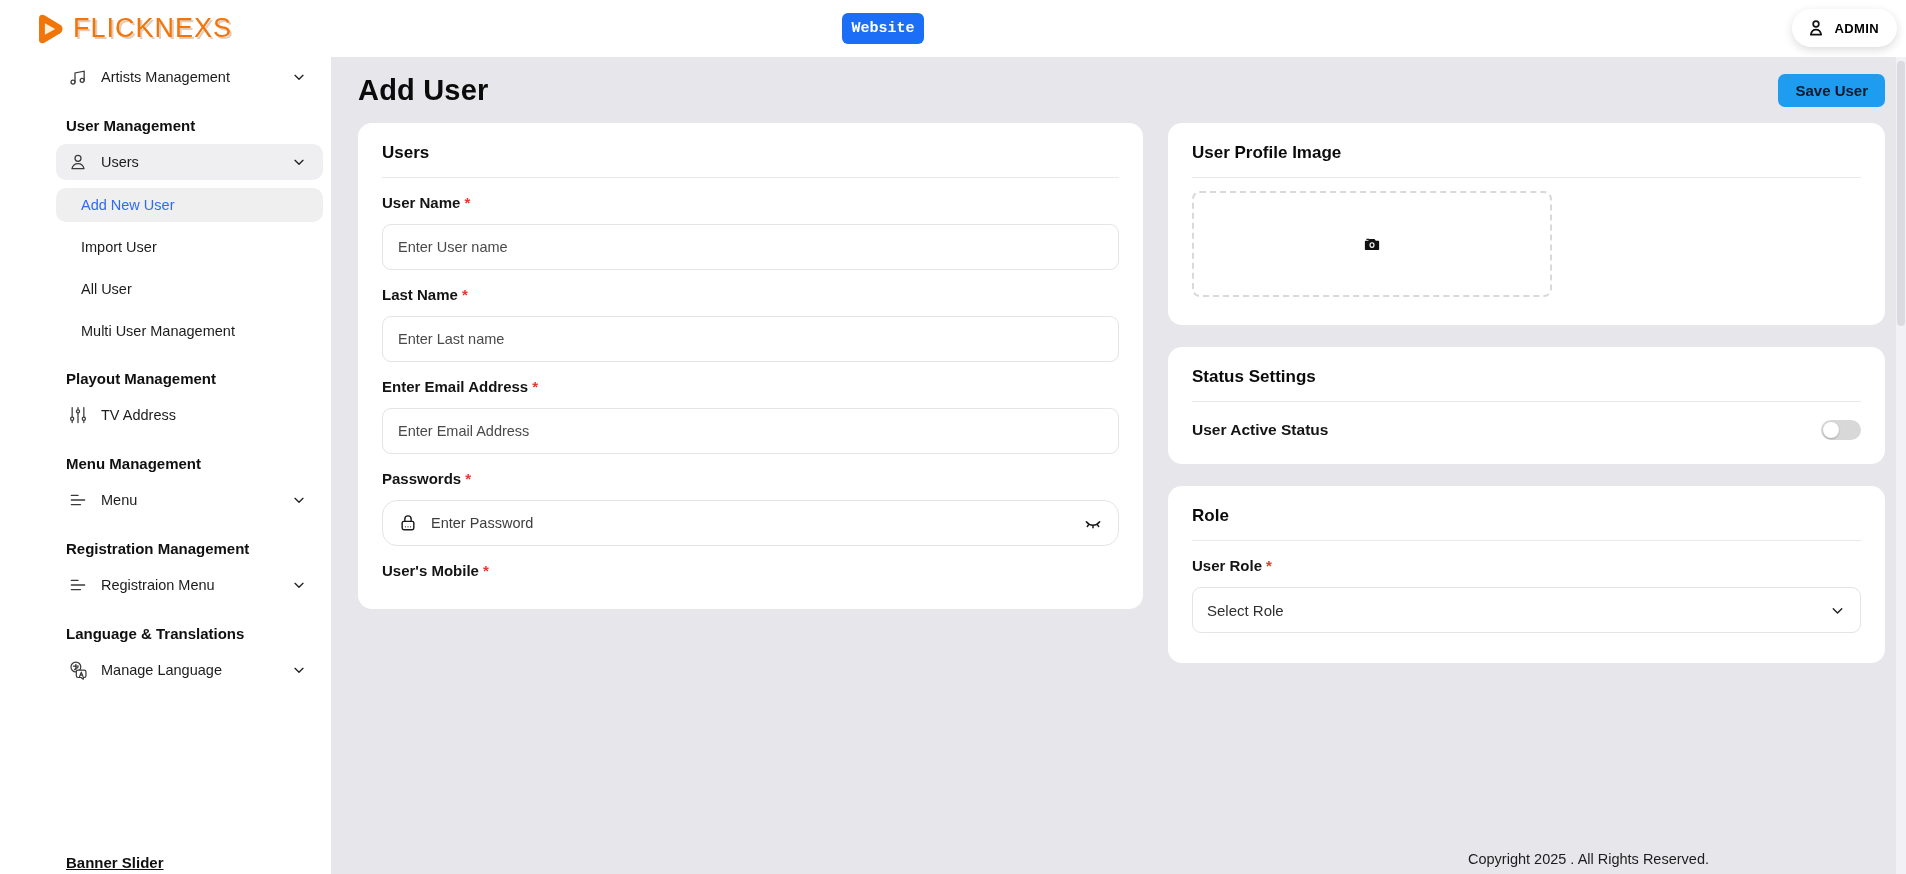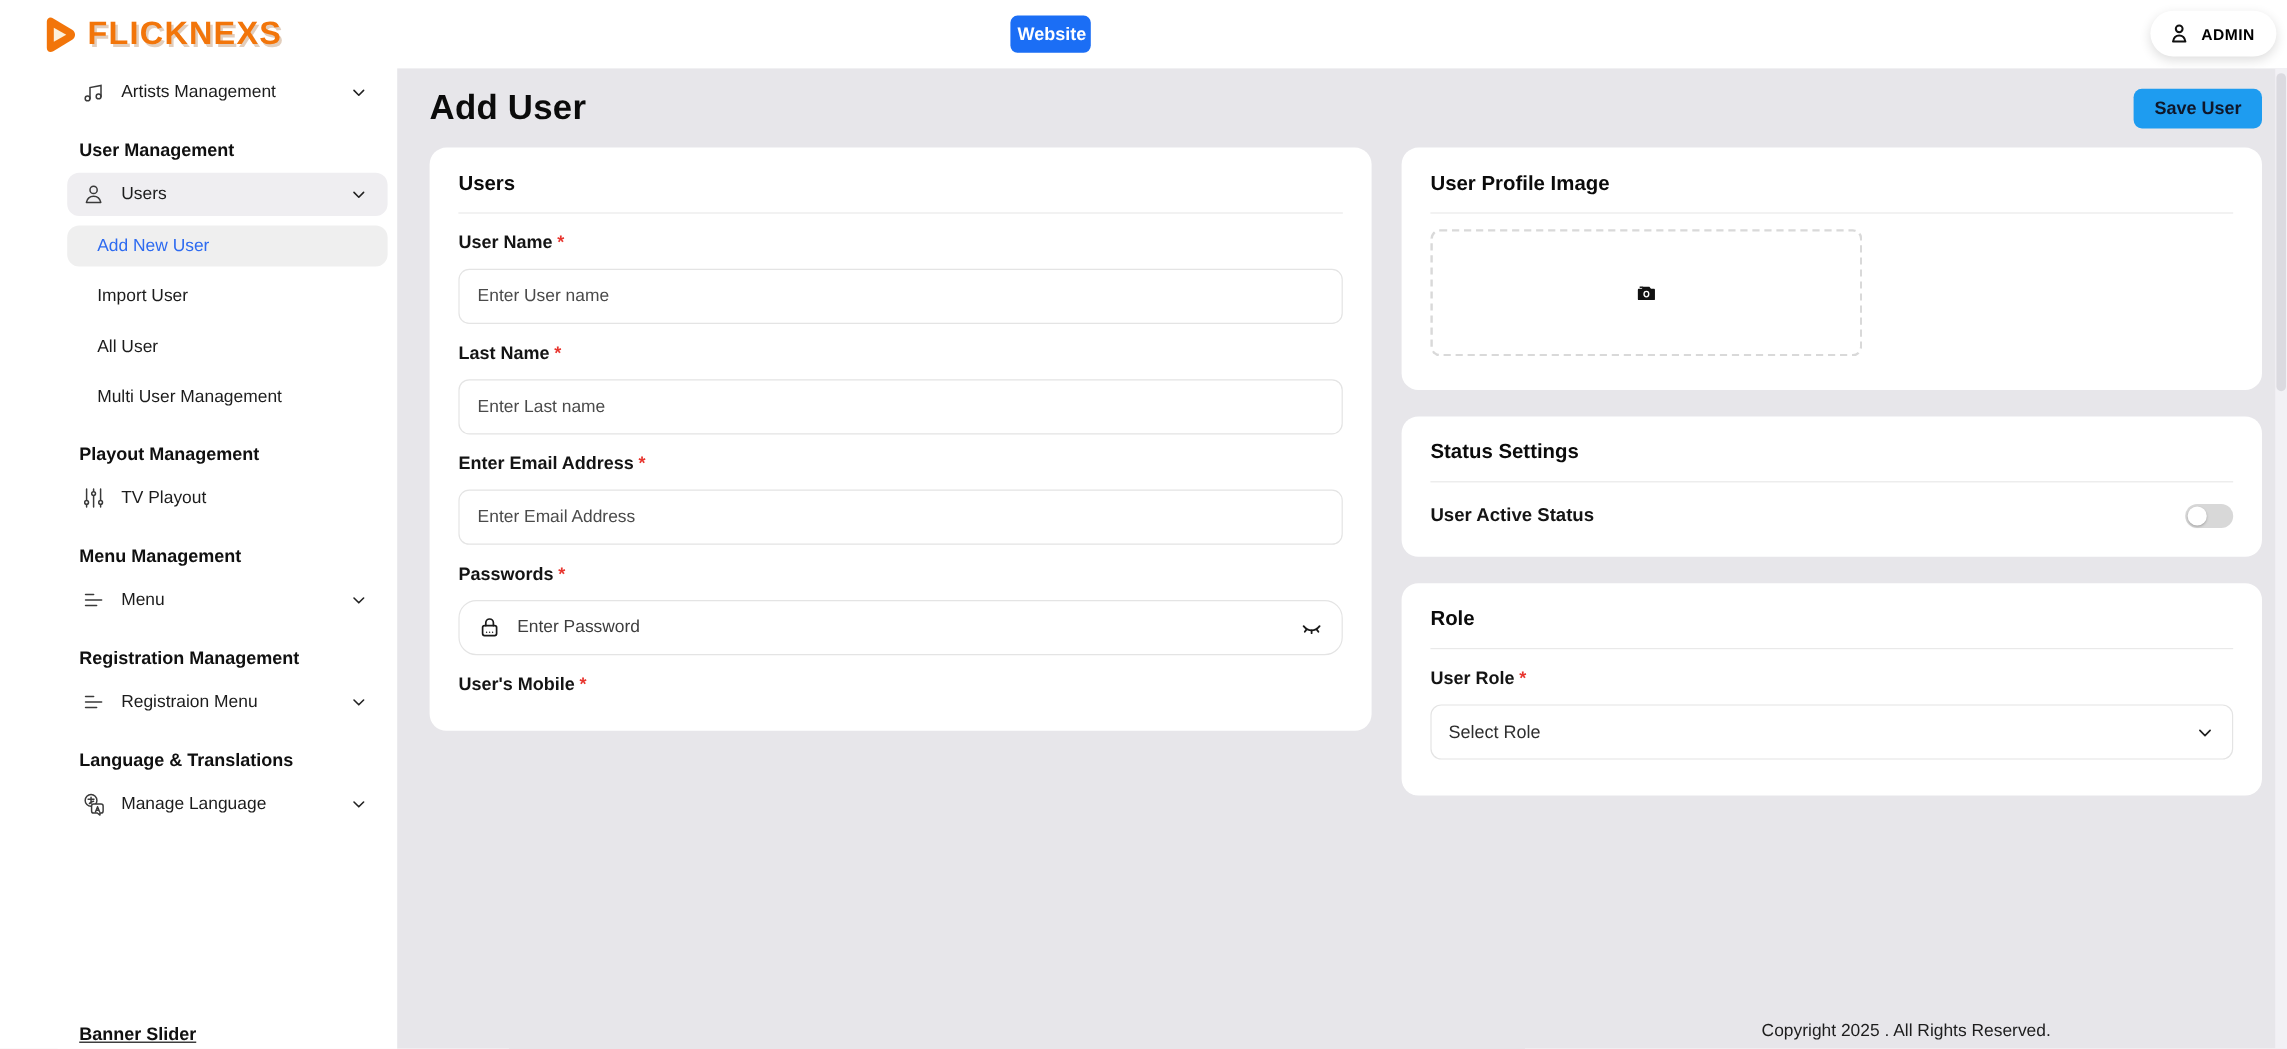--- a/index.html
+++ b/index.html
@@ -7,27 +7,27 @@
   body {
     width:1906px; height:874px; overflow:hidden; background:#fff;
     font-family:"Liberation Sans", sans-serif; color:#151515;
   }
   .app { width:1906px; height:874px; position:relative; }
 
   
   .topbar { height:57px; background:#fff; position:relative; display:flex; align-items:center; }
   .logo { margin-left:30px; display:flex; align-items:center; gap:7px; cursor:pointer; }
   .logo-text {
-    font-size:27px; font-weight:700; color:#f2750a; letter-spacing:1px;
+    font-size:27px; font-weight:400; color:#f2750a; letter-spacing:1px;
     text-shadow:2px 2px 0 rgba(150,75,10,0.28);
   }
   .website-btn {
-    position:absolute; left:842px; top:13px; width:67px; height:31px;
+    position:absolute; left:842px; top:13px; width:82px; height:31px;
     background:#1b6ef5; color:#fff; font-weight:700; font-size:15px;
-    border:none; border-radius:6px; font-family:Liberation Sans, sans-serif; cursor:pointer;
+    border:none; border-radius:6px; font-family:Liberation Mono, monospace; cursor:pointer;
   }
   .admin-btn {
     position:absolute; right:9px; top:9px; height:38px; padding:0 18px 0 14px;
     background:#fff; border:none; border-radius:20px;
     box-shadow:0 3px 10px rgba(0,0,0,0.14);
     display:flex; align-items:center; gap:8px;
     font-family:inherit; font-weight:700; font-size:13px; letter-spacing:0.4px; cursor:pointer;
   }
 
   
@@ -195,21 +195,21 @@
 
       <div class="side-item mt10">
         <span class="s-icon">
           <svg width="20" height="20" viewBox="0 0 24 24" fill="none" stroke="#3a3a3a" stroke-width="1.5" stroke-linecap="round">
             <path d="M5 3v11M5 18.8V21M12 3v2.2M12 10v11M19 3v11M19 18.8V21"></path>
             <circle cx="5" cy="16.4" r="1.9"></circle>
               <circle cx="12" cy="7.6" r="1.9"></circle>
               <circle cx="19" cy="16.4" r="1.9"></circle>
           </svg>
         </span>
-        <span>TV Playout</span>
+        <span>TV Address</span>
       </div>
 
       <div class="side-header">Menu Management</div>
 
       <div class="side-item mt10">
         <span class="s-icon">
           <svg width="20" height="20" viewBox="0 0 24 24" fill="none" stroke="#3a3a3a" stroke-width="1.6" stroke-linecap="round">
             <path d="M4 6.5h8M4 12h16M4 17.5h11"></path>
           </svg>
         </span>

